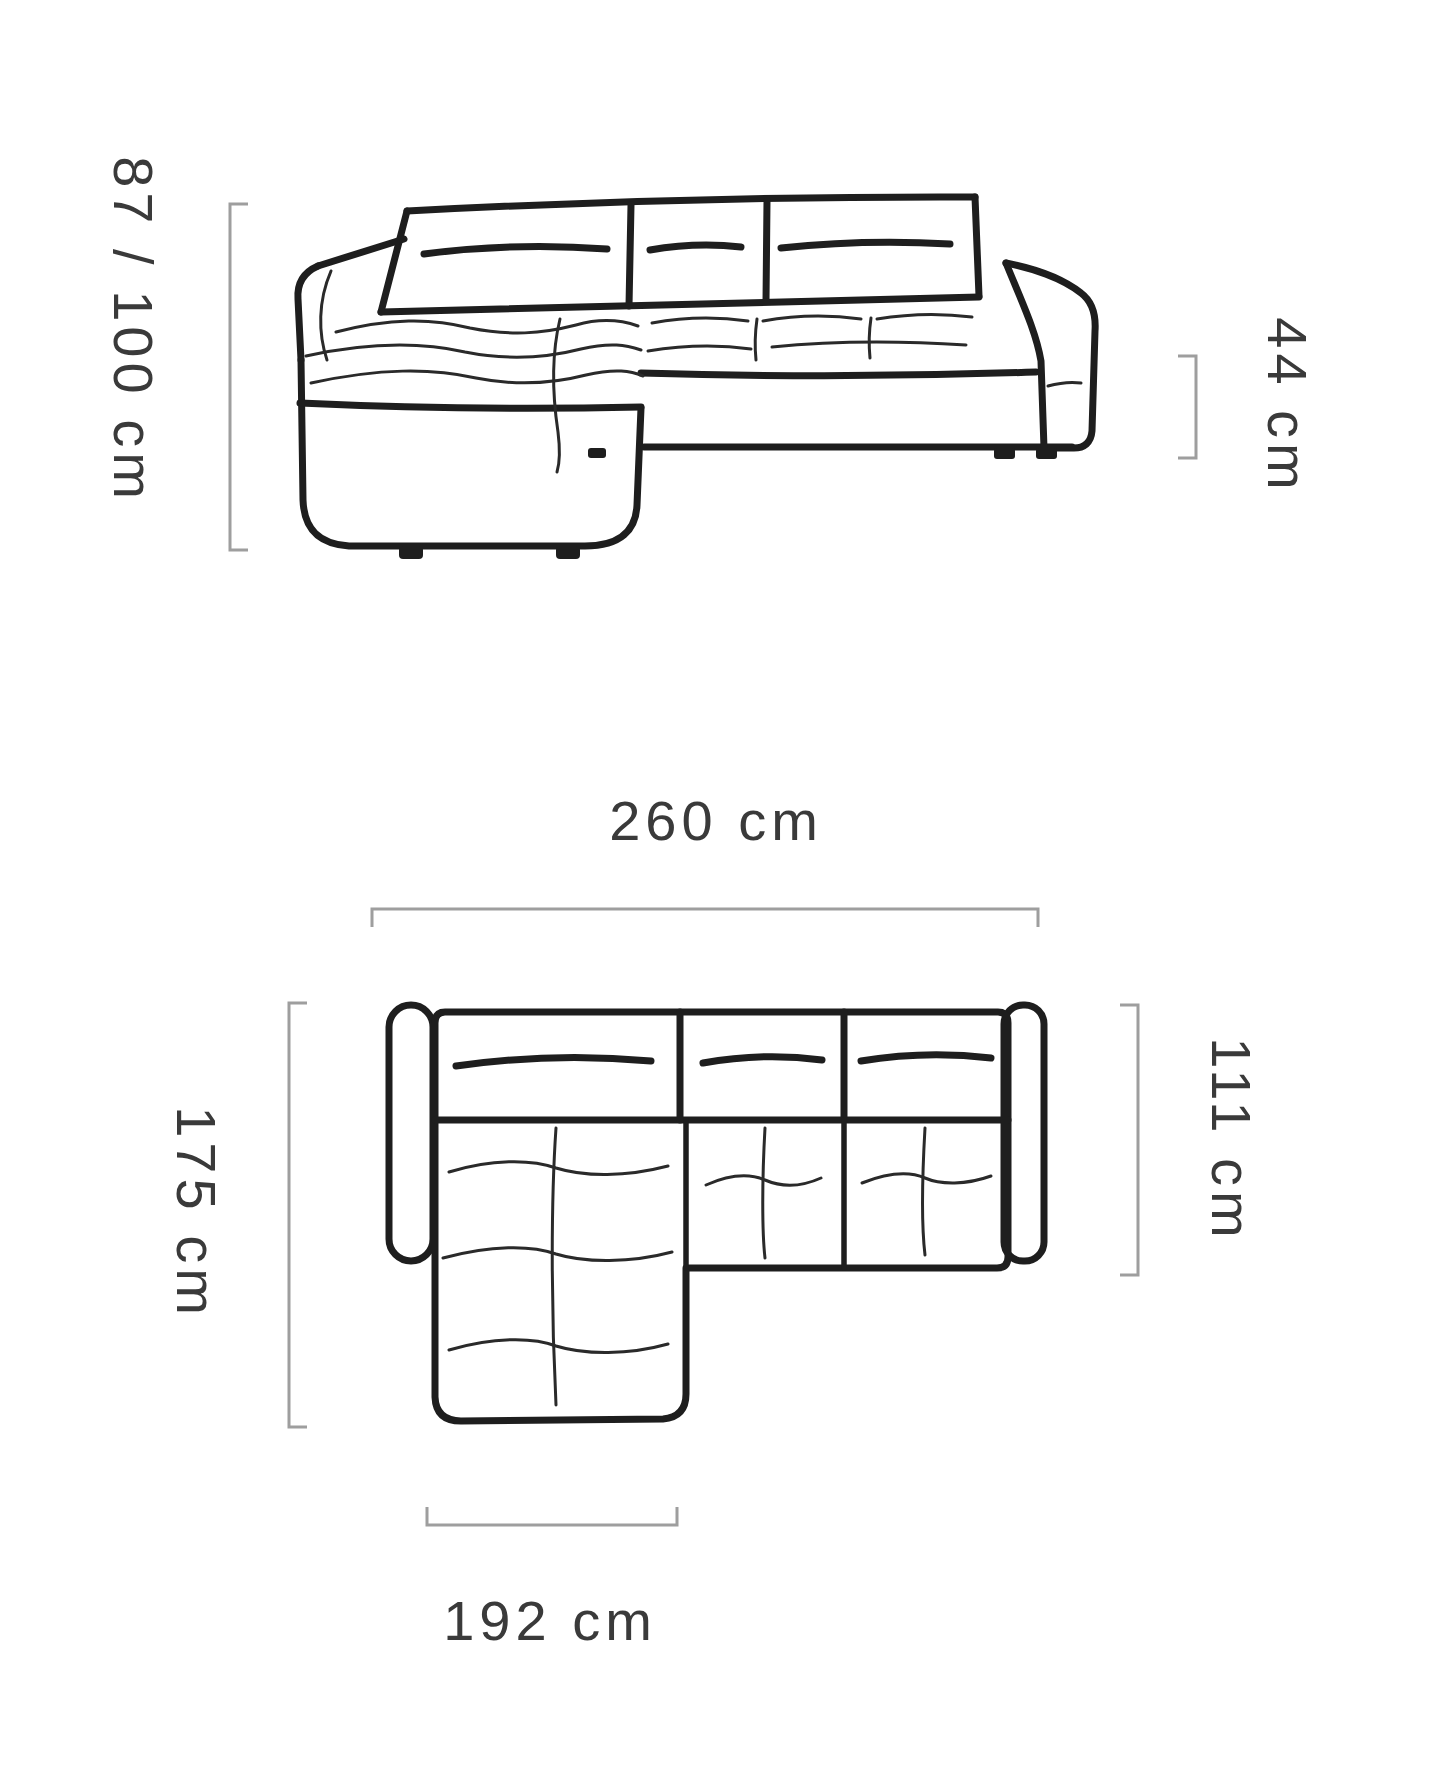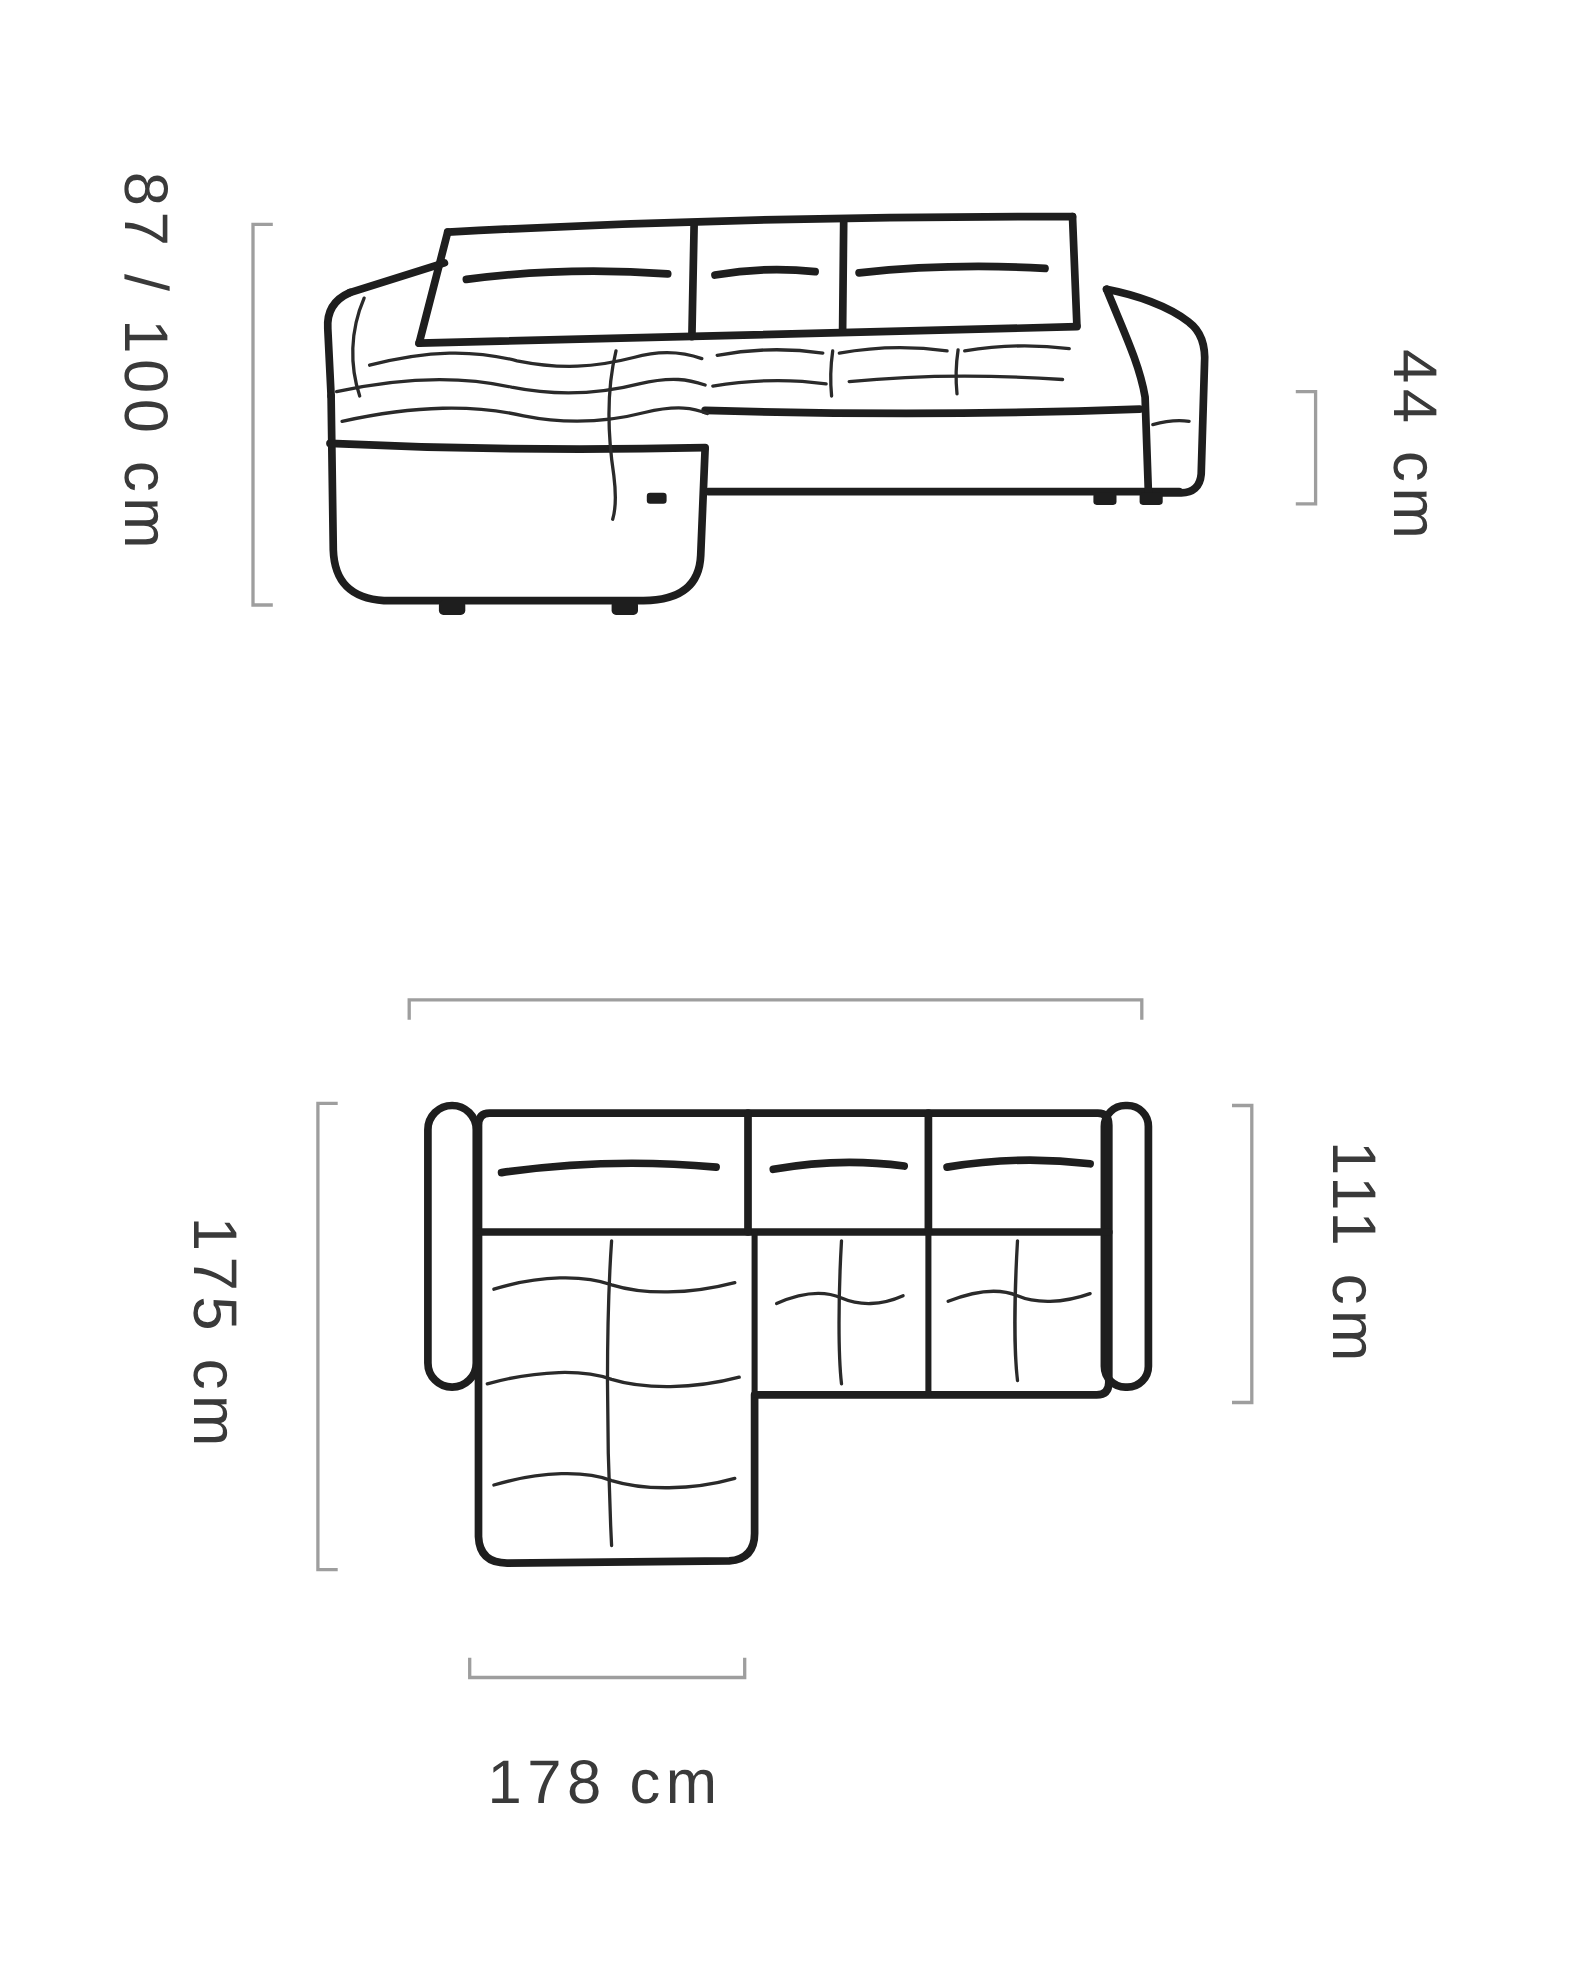--- a/index.html
+++ b/index.html
@@ -137,20 +137,21 @@
       <path class="bracket" d="M307,1003 L289,1003 L289,1427 L307,1427"></path>
       <path class="bracket" d="M1120,1005 L1138,1005 L1138,1275 L1120,1275"></path>
       <path class="bracket" d="M427,1507 L427,1525 L677,1525 L677,1507"></path>
     </g>
   </svg>
 
   <div class="dim-label rot" style="left:133px; top:330px;">87 / 100 cm</div>
 
   <div class="dim-label rot" style="left:1287px; top:406px;">44 cm</div>
 
+  <div class="dim-label" style="left:716px; top:820px;">260 cm</div>
 
   <div class="dim-label rot" style="left:196px; top:1213px;">175 cm</div>
 
   <div class="dim-label rot" style="left:1231px; top:1140px;">111 cm</div>
 
-  <div class="dim-label" style="left:550px; top:1620px;">178 cm</div>
+  <div class="dim-label" style="left:550px; top:1620px;">192 cm</div>
 
 </div>
 
 </body></html>

